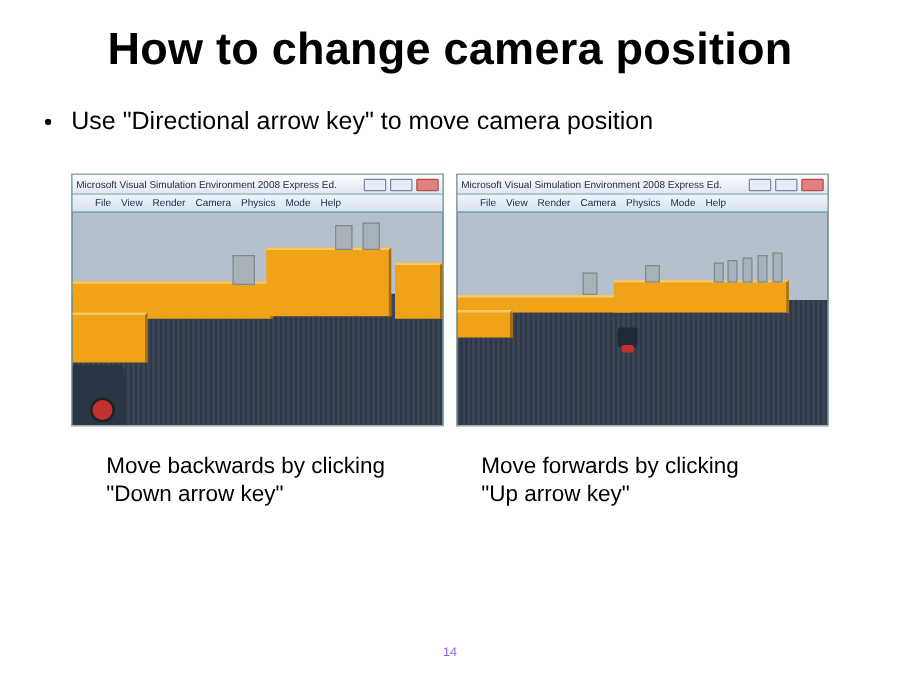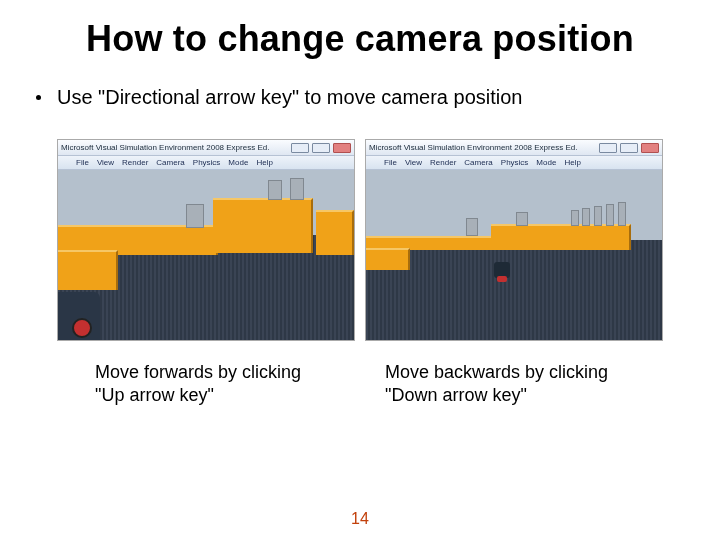--- a/index.html
+++ b/index.html
@@ -105,22 +105,22 @@
     width:250px;
     font-size:18px;
     line-height:1.3;
   }
   .caption.left { margin-left: 10px; }
   .pagenum {
     position:absolute;
     bottom:12px;
     left:0; right:0;
     text-align:center;
-    font-size:16px;
-    color:#c2410c;
+    font-size:10px;
+    color:#8b5cf6;
   }
 </style>
 </head>
 <body>
 
 <h1 class="title">How to change camera position</h1>
 
 <div class="bullet-row">
   <span class="bullet-dot"></span>
   <span>Use "Directional arrow key" to move camera position</span>
@@ -199,23 +199,23 @@
       <div class="box" style="left:150px; top:42px; width:12px; height:14px;"></div>
 
       <div style="position:absolute; left:128px; top:92px; width:16px; height:16px; background:#1e2a36; border-radius:3px;"></div>
       <div style="position:absolute; left:131px; top:106px; width:10px; height:6px; background:#c33030; border-radius:2px;"></div>
     </div>
   </div>
 
 </div>
 
 <div class="captions">
+  <div class="caption">
+    <div>Move backwards by clicking</div>
+    <div>"Down arrow key"</div>
+  </div>
   <div class="caption left">
     <div>Move forwards by clicking</div>
     <div>"Up arrow key"</div>
   </div>
-  <div class="caption">
-    <div>Move backwards by clicking</div>
-    <div>"Down arrow key"</div>
-  </div>
 </div>
 
 <div class="pagenum">14</div>
 
 </body></html>

